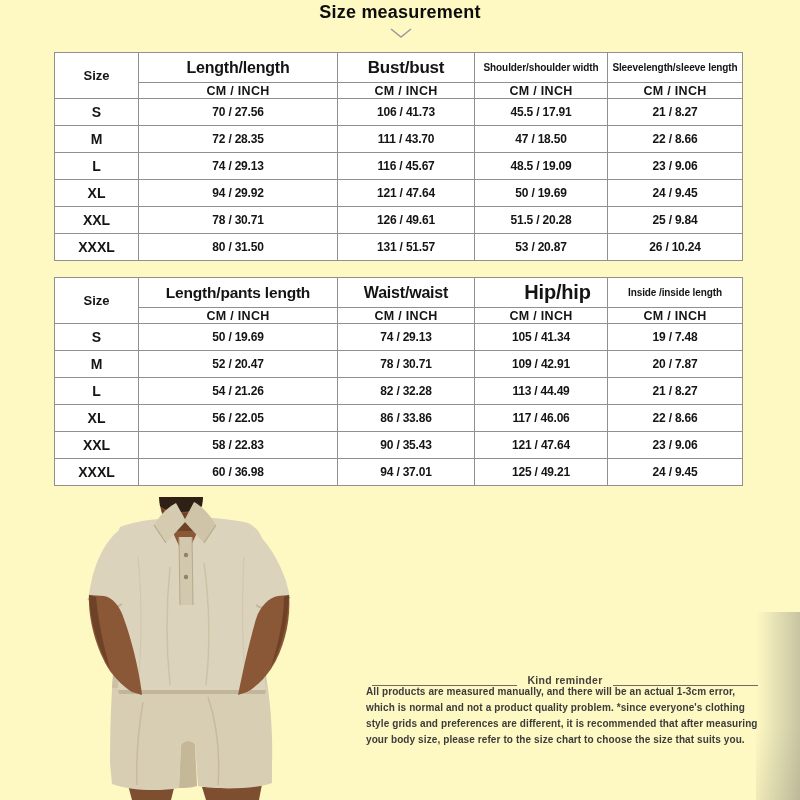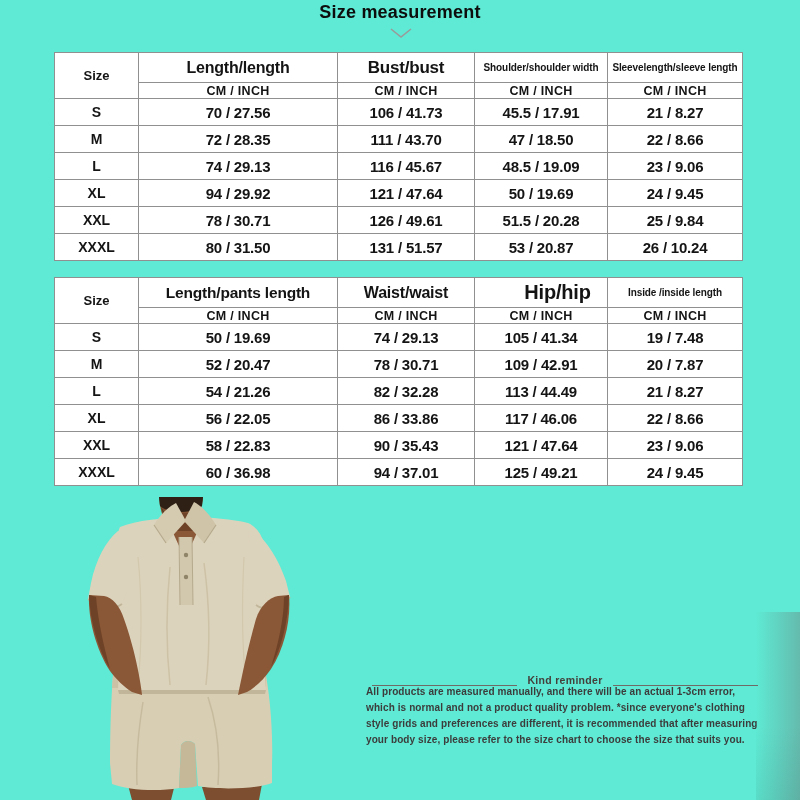--- a/index.html
+++ b/index.html
@@ -1,18 +1,18 @@
 <!DOCTYPE html>
 <html><head>
 <meta charset="utf-8">
 <style>
   * { margin:0; padding:0; box-sizing:border-box; }
   html,body { background:#fff; }
   .page {
-    position:relative; width:800px; height:800px; background:#5eead4;
+    position:relative; width:800px; height:800px; background:#fef9c3;
     font-family:"Liberation Sans", sans-serif; color:#111; overflow:hidden;
   }
   .page-title {
     position:absolute; top:2px; left:0; width:100%;
     text-align:center; font-size:18px; font-weight:700; color:#0d0d0d;
     letter-spacing:0.2px;
   }
   .chevron { position:absolute; top:26px; left:388px; }
 
   table.size-table {
@@ -20,21 +20,21 @@
     border-collapse:collapse; table-layout:fixed; background:#fff;
   }
   #table-shirt { top:52px; }
   #table-pants { top:277px; }
   .size-table th, .size-table td {
     border:1px solid #909090; text-align:center; vertical-align:middle;
     padding:0; color:#141414; overflow:hidden; white-space:nowrap;
   }
   .size-table thead tr.row-cols th { height:30px; }
   .size-table thead tr.row-units th { height:16px; font-size:12.5px; font-weight:700; letter-spacing:0.3px; }
-  .size-table tbody td { height:27px; font-size:15px; font-weight:700; letter-spacing:-0.2px; }
+  .size-table tbody td { height:27px; font-size:12px; font-weight:700; letter-spacing:-0.2px; }
   .size-table td.size-cell { font-size:14px; letter-spacing:0; }
   th.size-head { font-size:13px; font-weight:700; }
   th.hdr { font-weight:700; letter-spacing:-0.2px;margin-top:44px; }
   th.hdr.lg { font-size:16px; }
   th.hdr.xl { font-size:20px;padding-left:33px; }
   th.hdr.sm { font-size:10px; letter-spacing:-0.1px; }
 
   .model-photo { position:absolute; left:58px; top:497px; width:330px; height:303px; }
 
   .product-code {

